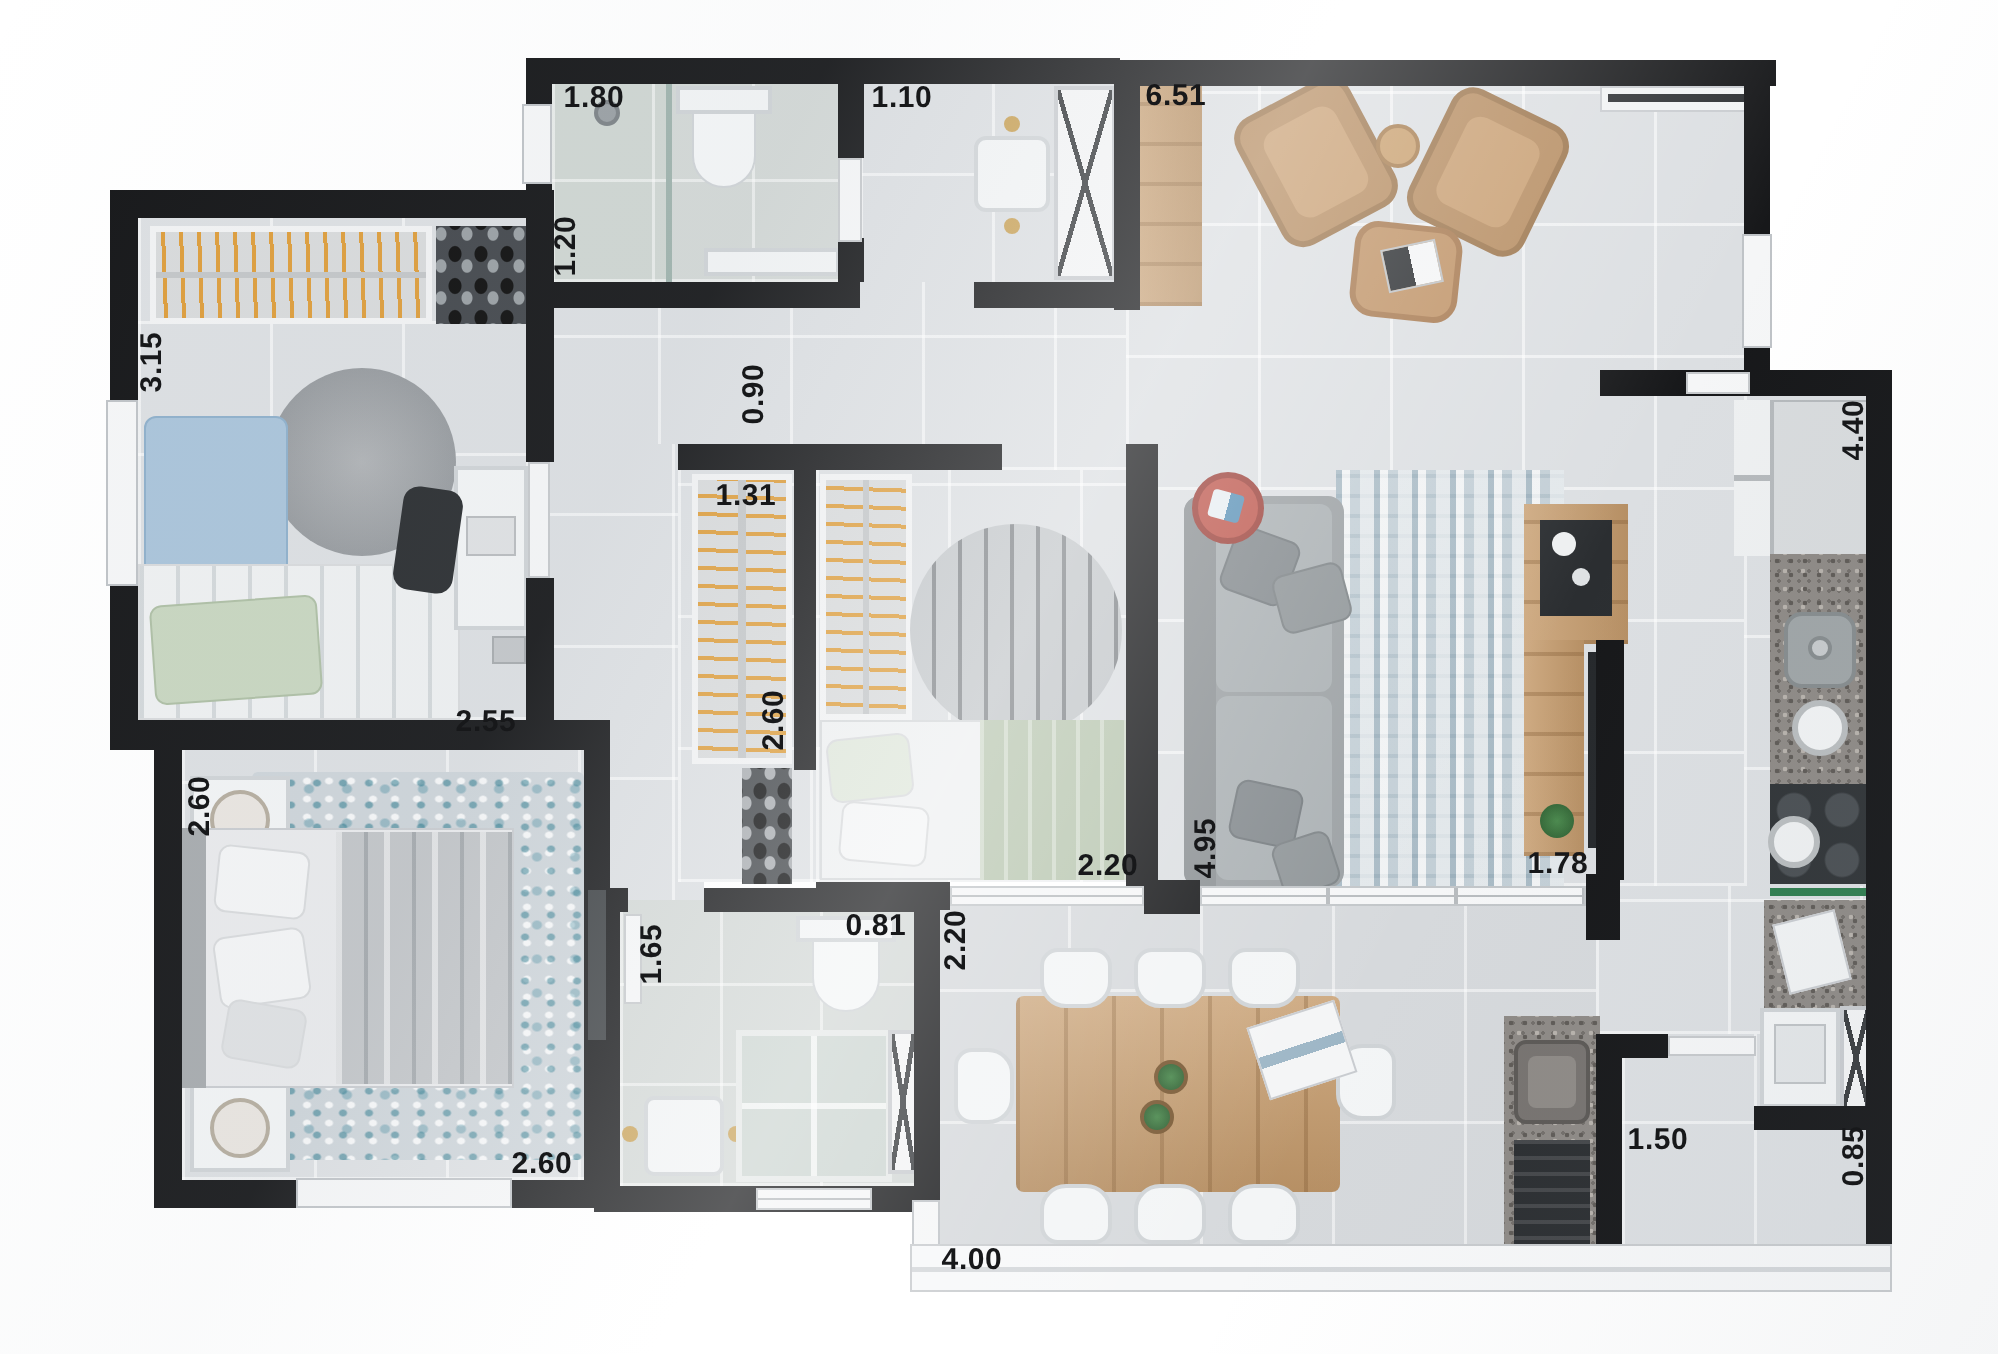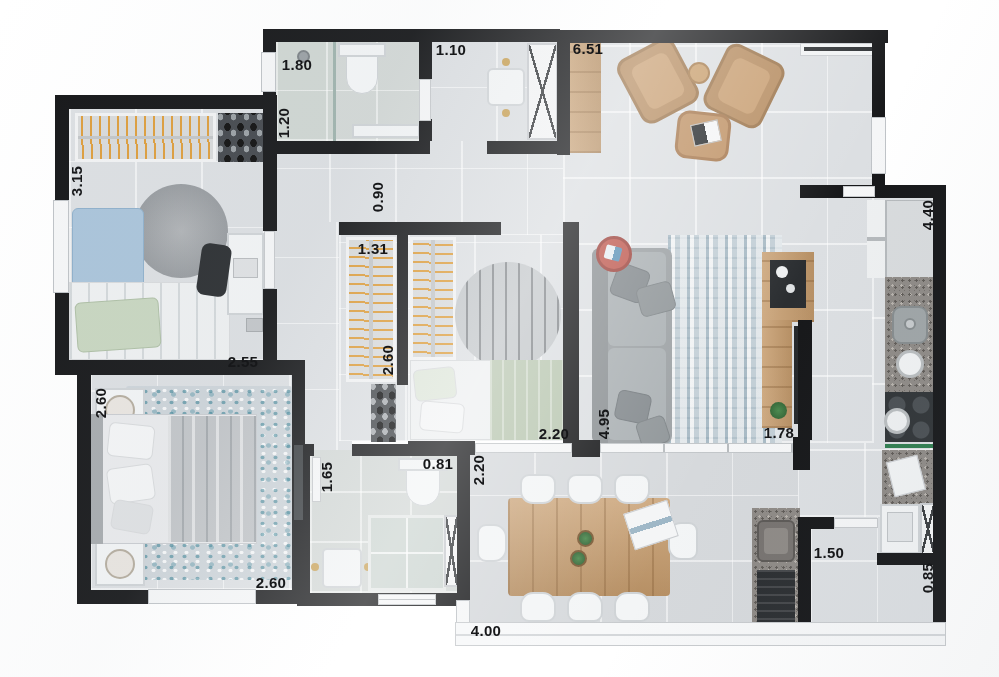--- a/index.html
+++ b/index.html
@@ -269,35 +269,35 @@
     <div class="a slide" style="left:378px;top:594px;width:58px;height:11px"></div>
     <div class="a door" style="left:843px;top:186px;width:32px;height:11px"></div>
     <div class="a door" style="left:834px;top:518px;width:44px;height:10px"></div>
     <div class="a win" style="left:456px;top:600px;width:14px;height:28px"></div>
     <div class="a rail" style="left:455px;top:622px;width:491px;height:24px"></div>
   </div>
 
   <div class="a light" style="left:0;top:0;width:999px;height:677px"></div>
 
   <div class="a" style="left:0;top:0;width:999px;height:677px">
-      <span class="dim" style="left: 297px; top: 64px;">1.80</span>
+      <span class="dim" style="left: 297px; top: 49px;">1.80</span>
       <span class="dim" style="left: 451px; top: 49px;">1.10</span>
       <span class="dim" style="left: 588px; top: 48px;">6.51</span>
       <span class="dim v" style="left: 283px; top: 123px;">1.20</span>
       <span class="dim v" style="left: 76px; top: 181px;">3.15</span>
       <span class="dim v" style="left: 377px; top: 197px;">0.90</span>
       <span class="dim" style="left: 373px; top: 248px;">1.31</span>
       <span class="dim v" style="left: 387px; top: 360px;">2.60</span>
       <span class="dim" style="left: 243px; top: 361px;">2.55</span>
       <span class="dim v" style="left: 100px; top: 403px;">2.60</span>
       <span class="dim" style="left: 271px; top: 582px;">2.60</span>
       <span class="dim" style="left: 554px; top: 433px;">2.20</span>
       <span class="dim v" style="left: 603px; top: 424px;">4.95</span>
       <span class="dim" style="left: 779px; top: 432px;">1.78</span>
       <span class="dim v" style="left: 927px; top: 215px;">4.40</span>
-      <span class="dim" style="left: 829px; top: 552px;">1.50</span>
+      <span class="dim" style="left: 829px; top: 570px;">1.50</span>
       <span class="dim v" style="left: 927px; top: 578px;">0.85</span>
       <span class="dim v" style="left: 326px; top: 477px;">1.65</span>
       <span class="dim" style="left: 438px; top: 463px;">0.81</span>
       <span class="dim v" style="left: 478px; top: 470px;">2.20</span>
       <span class="dim" style="left: 486px; top: 630px;">4.00</span>
     </div>
 </div>
 
 </body></html>

